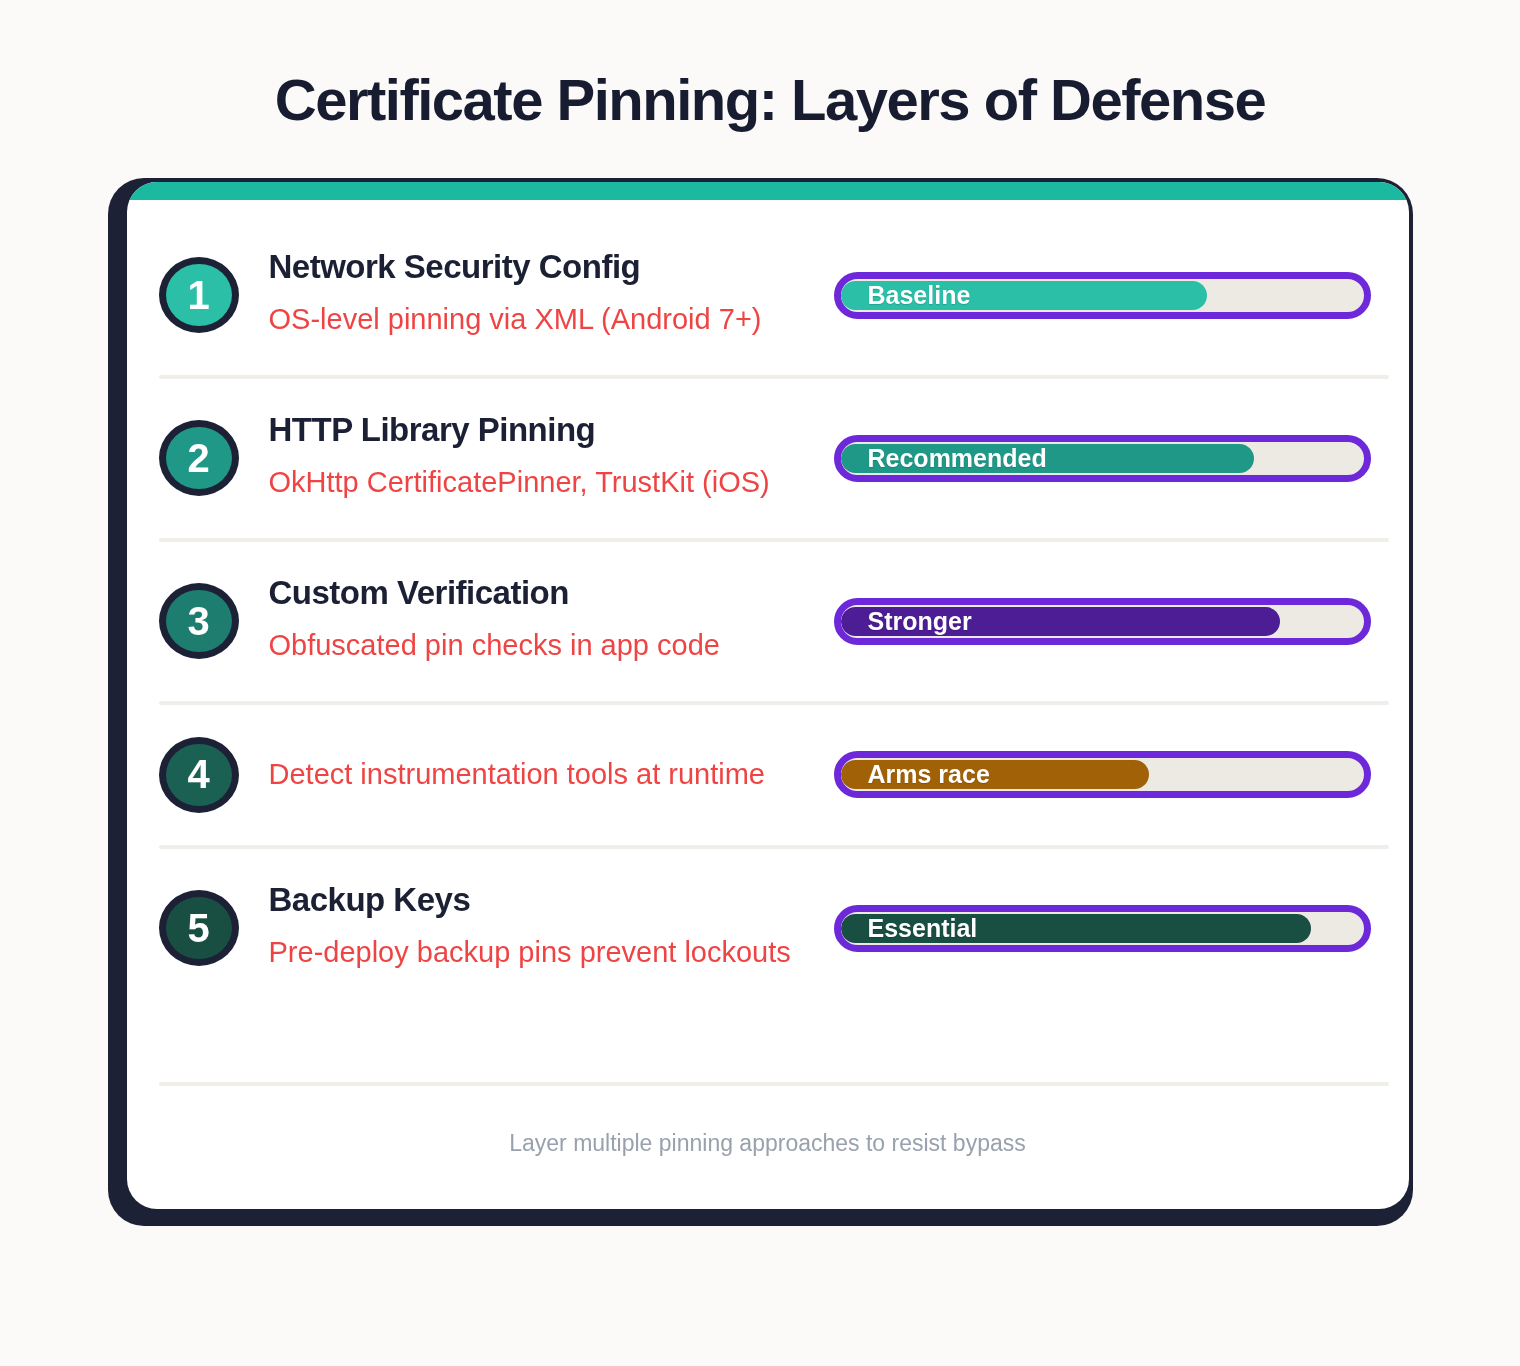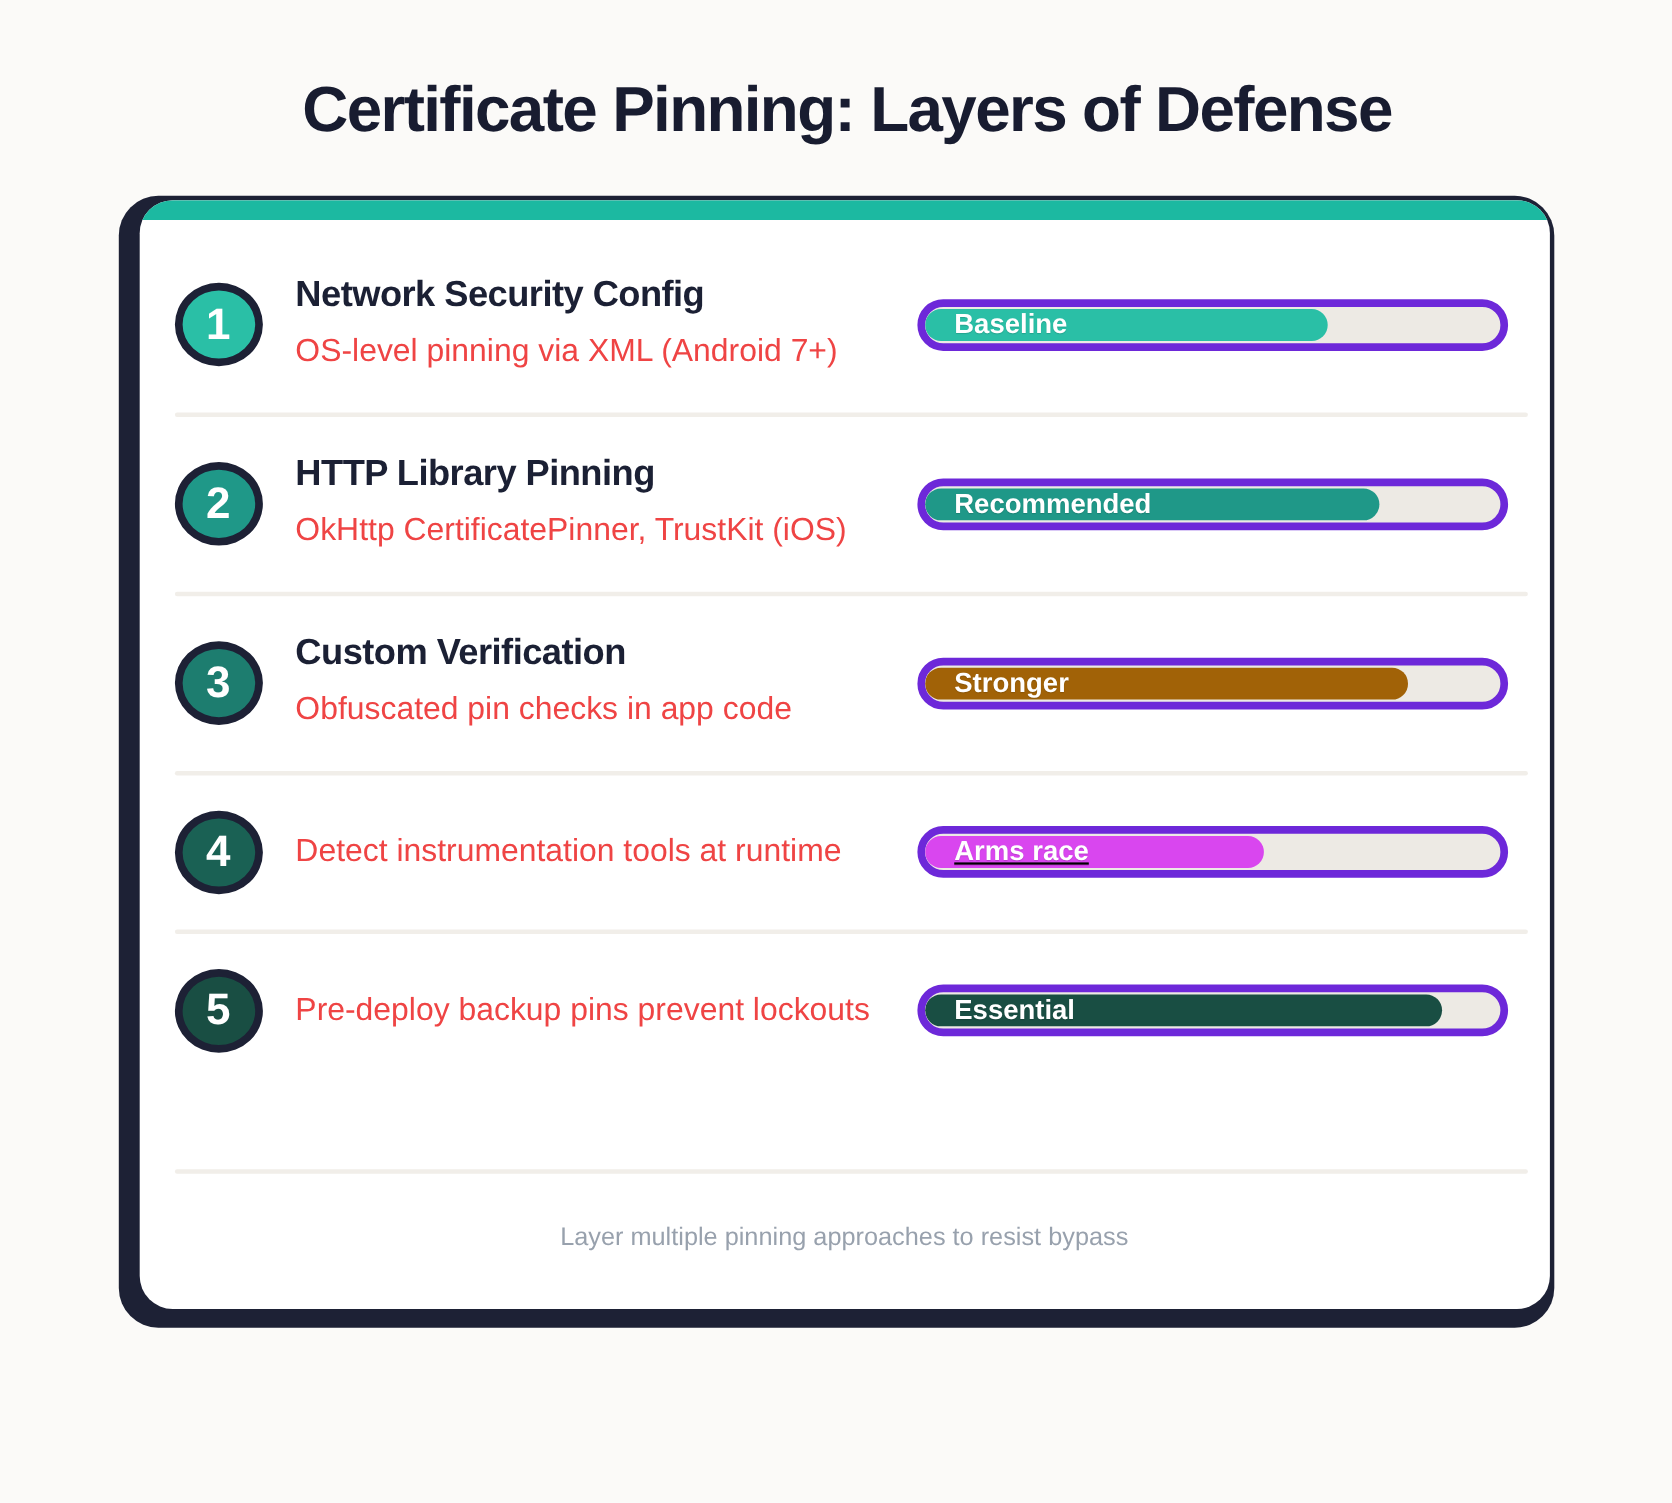--- a/index.html
+++ b/index.html
@@ -146,43 +146,44 @@
   </div>
   <div class="row-divider"></div>
 
   <div class="layer-row">
     <div class="step-circle" style="background: rgb(29, 125, 111);">3</div>
     <div class="layer-text">
       <div class="layer-title">Custom Verification</div>
       <div class="layer-desc">Obfuscated pin checks in app code</div>
     </div>
     <div class="progress-track">
-      <div class="progress-fill" style="width: 84%; background: #a16207;">
+      <div class="progress-fill" style="width: 84%; background: #4c1d95;">
         <span class="progress-label">Stronger</span>
       </div>
     </div>
   </div>
   <div class="row-divider"></div>
 
   <div class="layer-row">
     <div class="step-circle" style="background: rgb(26, 97, 84);">4</div>
     <div class="layer-text">
       <div class="layer-desc">Detect instrumentation tools at runtime</div>
     </div>
     <div class="progress-track">
-      <div class="progress-fill" style="width: 59%; background: #d946ef; text-decoration: underline;">
+      <div class="progress-fill" style="width: 59%; background: #a16207;">
         <span class="progress-label">Arms race</span>
       </div>
     </div>
   </div>
   <div class="row-divider"></div>
 
   <div class="layer-row">
     <div class="step-circle" style="background: rgb(25, 78, 67);">5</div>
     <div class="layer-text">
+      <div class="layer-title">Backup Keys</div>
       <div class="layer-desc">Pre-deploy backup pins prevent lockouts</div>
     </div>
     <div class="progress-track">
       <div class="progress-fill" style="width: 90%; background: rgb(25, 78, 67);">
         <span class="progress-label">Essential</span>
       </div>
     </div>
   </div>
 
 </div>

